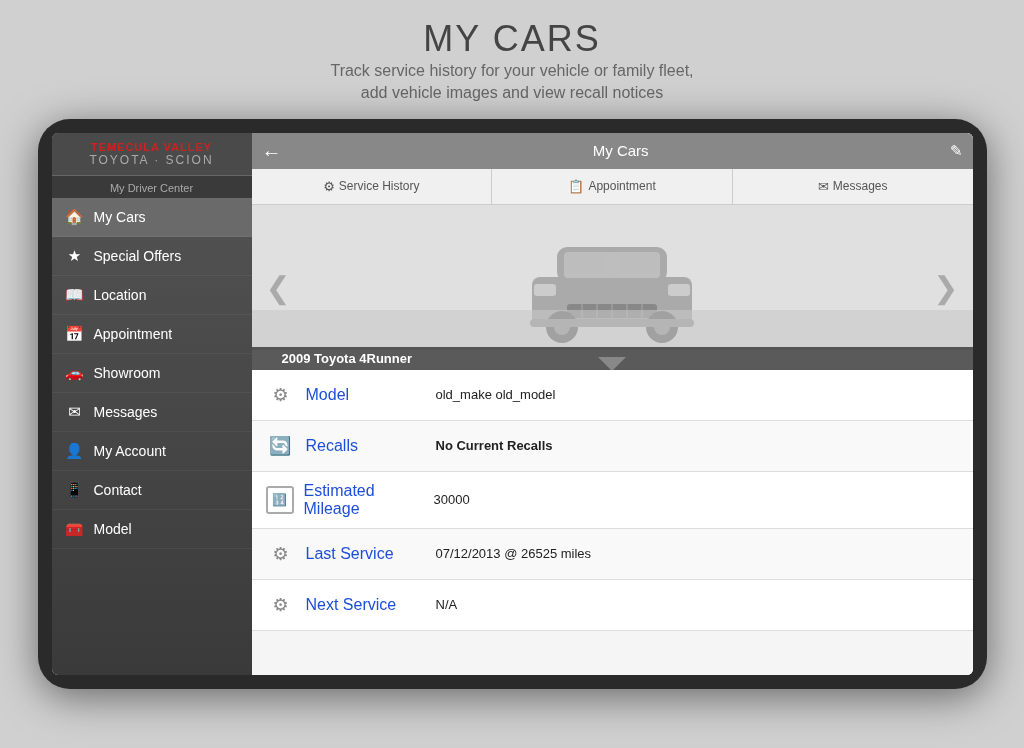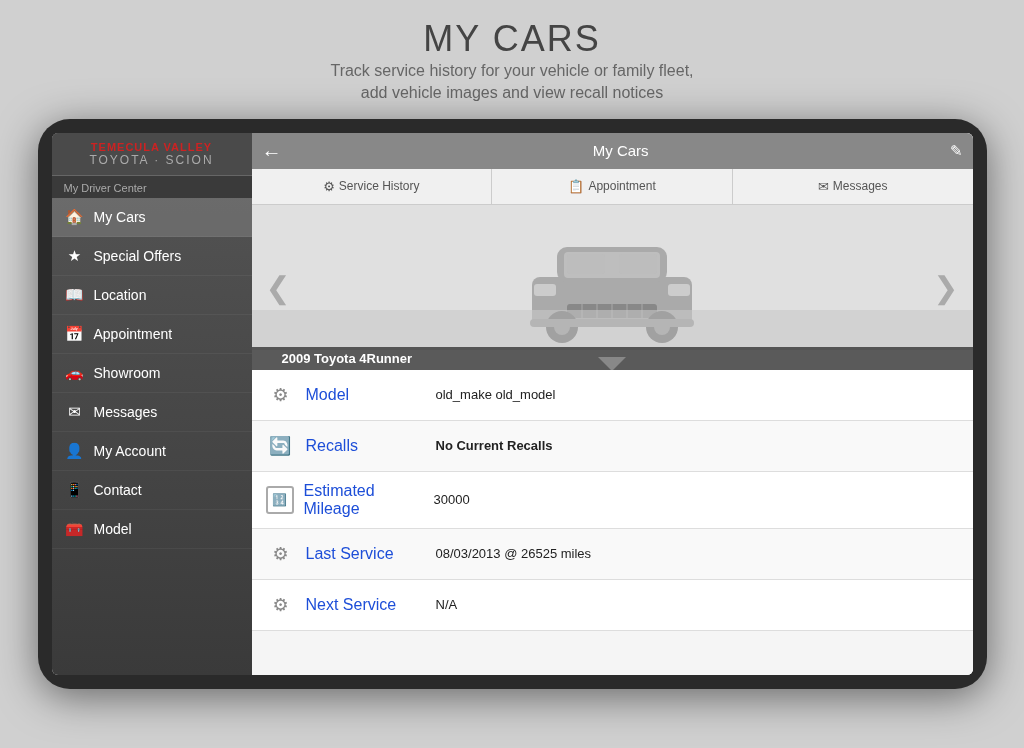--- a/index.html
+++ b/index.html
@@ -77,20 +77,21 @@
     .logo-text-bottom {
       color: #aaa;
       font-size: 12px;
       letter-spacing: 2px;
     }
     .sidebar-section-label {
       color: #aaa;
       font-size: 11px;
       padding: 6px 12px 4px 12px;
       background: #3a3a3a;
+      text-align: center;
     }
     .sidebar-item {
       display: flex;
       align-items: center;
       padding: 10px 12px;
       color: #fff;
       font-size: 14px;
       cursor: pointer;
       border-bottom: 1px solid rgba(255,255,255,0.05);
     }
@@ -398,21 +399,21 @@
 
         <div class="detail-row">
           <div class="detail-icon" style="font-size:12px;font-weight:bold;color:#888;border:2px solid #aaa;border-radius:3px;width:28px;height:28px;">🔢</div>
           <div class="detail-label">Estimated Mileage</div>
           <div class="detail-value">30000</div>
         </div>
 
         <div class="detail-row">
           <div class="detail-icon">⚙</div>
           <div class="detail-label">Last Service</div>
-          <div class="detail-value">08/03/2013 @ 26525 miles</div>
+          <div class="detail-value">07/12/2013 @ 26525 miles</div>
         </div>
 
         <div class="detail-row">
           <div class="detail-icon">⚙</div>
           <div class="detail-label">Next Service</div>
           <div class="detail-value">N/A</div>
         </div>
 
       </div>
     </div>

